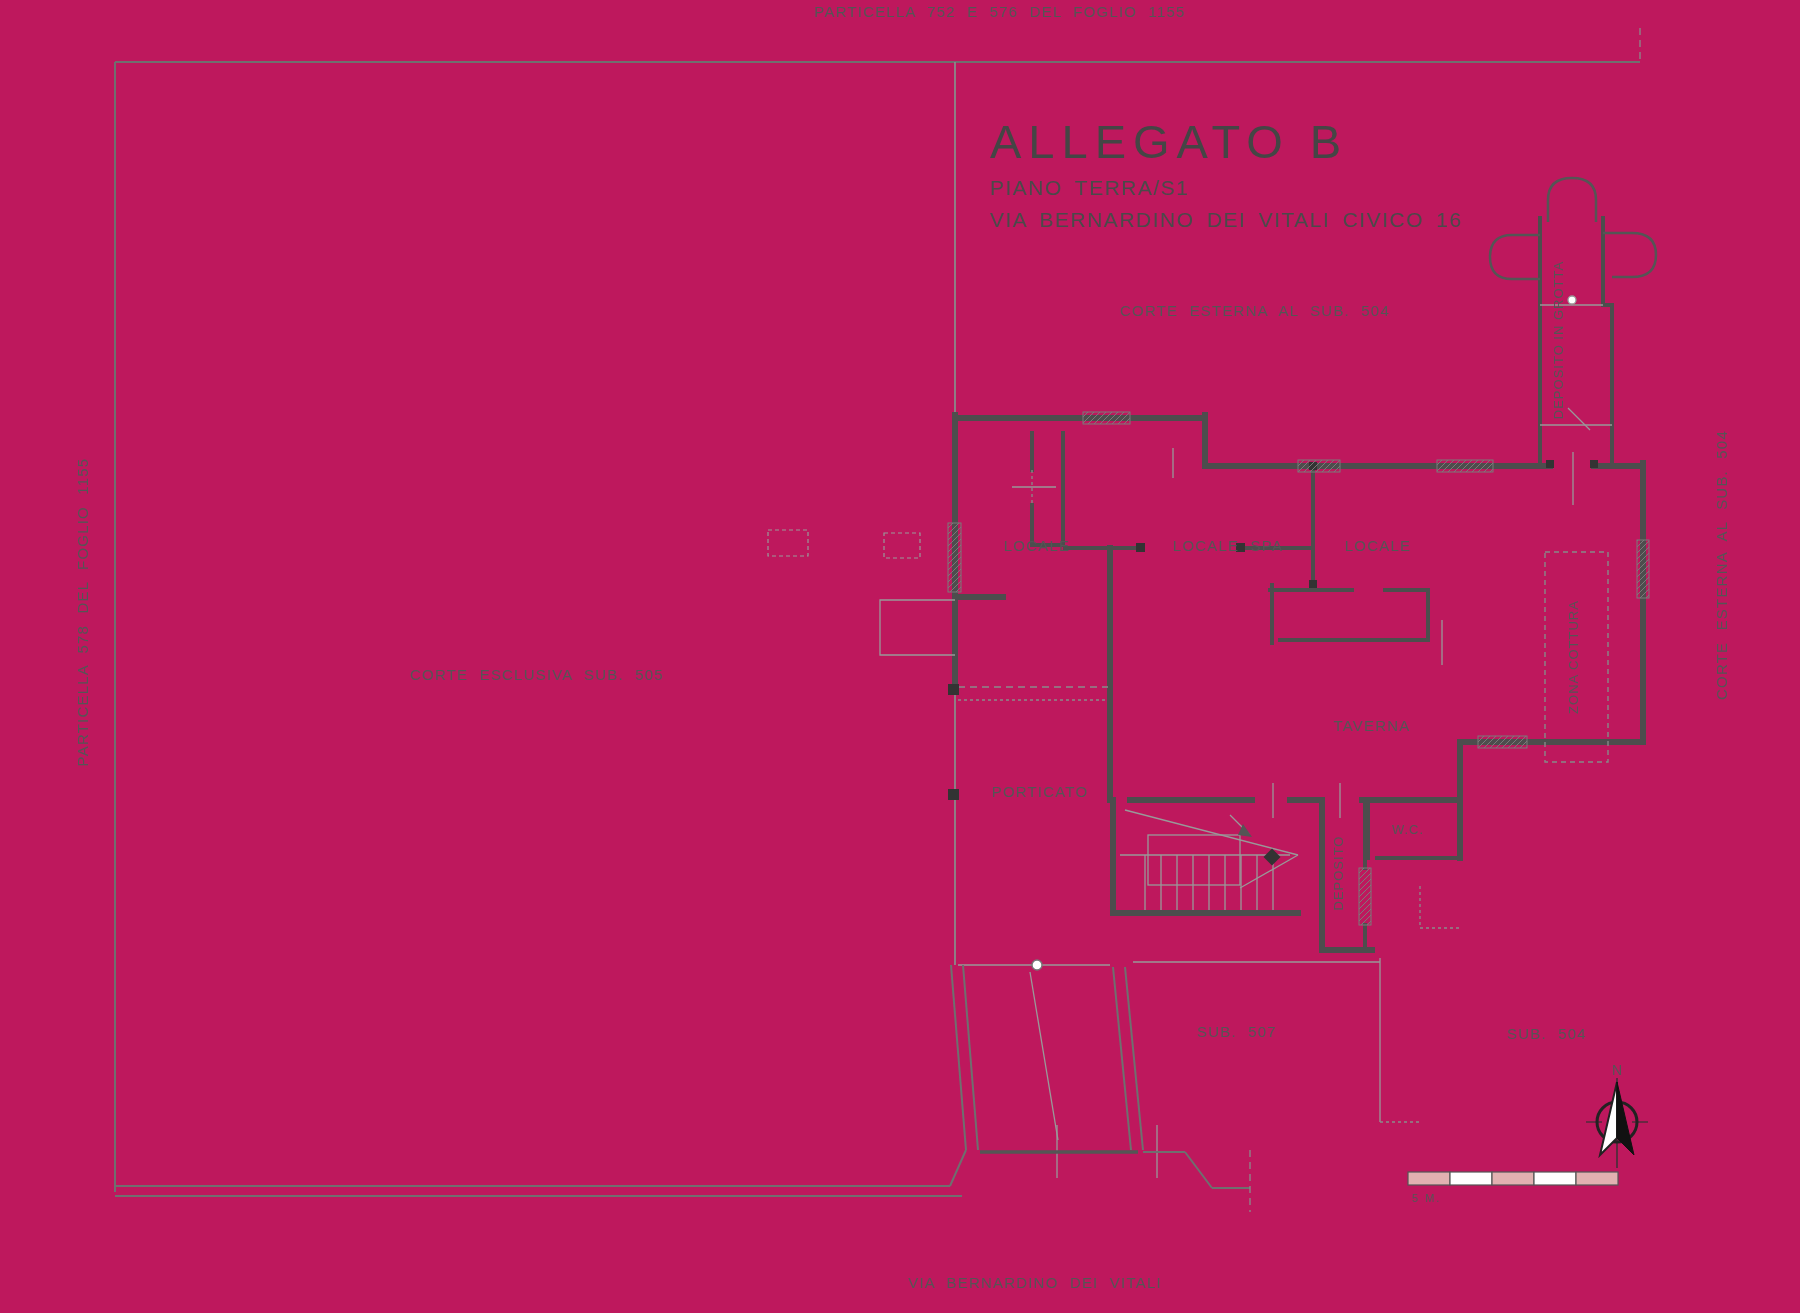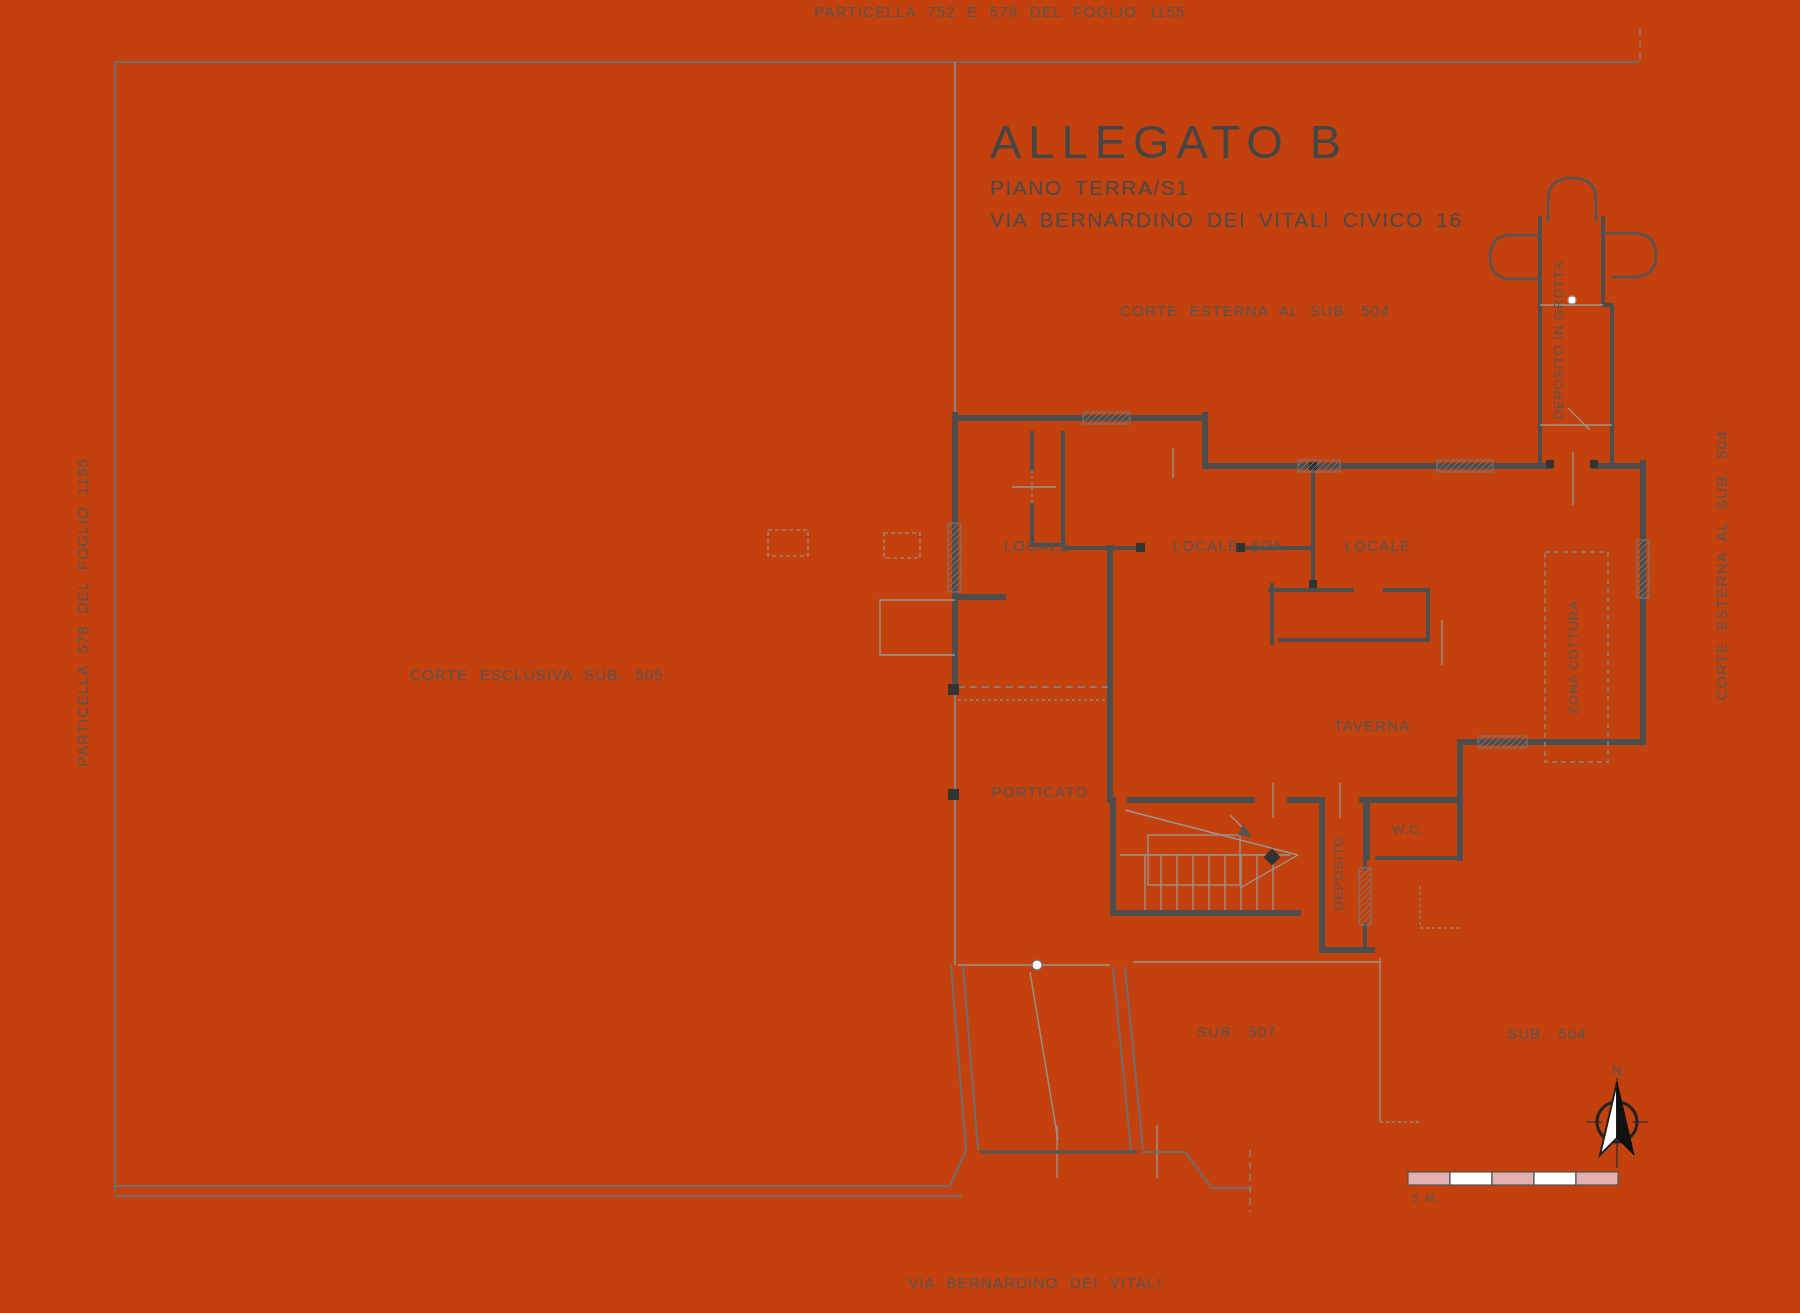--- a/index.html
+++ b/index.html
@@ -1,17 +1,17 @@
 <!DOCTYPE html>
 <html><head>
 <meta charset="utf-8">
 <style>
   html,body{margin:0;padding:0;background:#ffffff;}
   body{width:1800px;height:1313px;overflow:hidden;font-family:"Liberation Sans",sans-serif;}
-  #canvas{position:relative;width:1800px;height:1313px;background:#c2410c;}
+  #canvas{position:relative;width:1800px;height:1313px;background:#be185d;}
   svg{display:block;}
   text{fill:#555;font-family:"Liberation Sans",sans-serif;}
   .lbl{font-size:15px;letter-spacing:1.2px;word-spacing:6px;}
   .lbl-sm{font-size:13px;letter-spacing:1px;}
   .title-big{font-size:47px;fill:#454545;letter-spacing:7px;}
   .title-sub{font-size:21px;fill:#4a4a4a;letter-spacing:1.5px;word-spacing:5px;}
   .wall{stroke:#4d4d4d;stroke-width:6;fill:none;stroke-linecap:square;}
   .wall4{stroke:#4d4d4d;stroke-width:4;fill:none;stroke-linecap:square;}
   .wall25{stroke:#555;stroke-width:2.5;fill:none;}
   .site{stroke:#6f6f6f;stroke-width:2;fill:none;}

